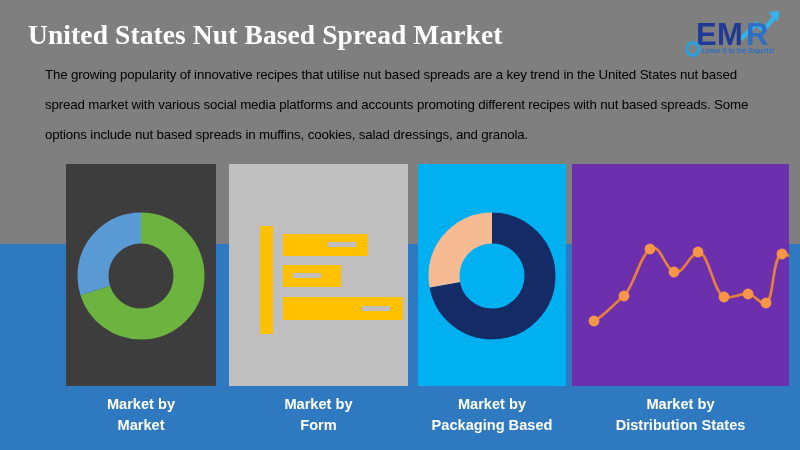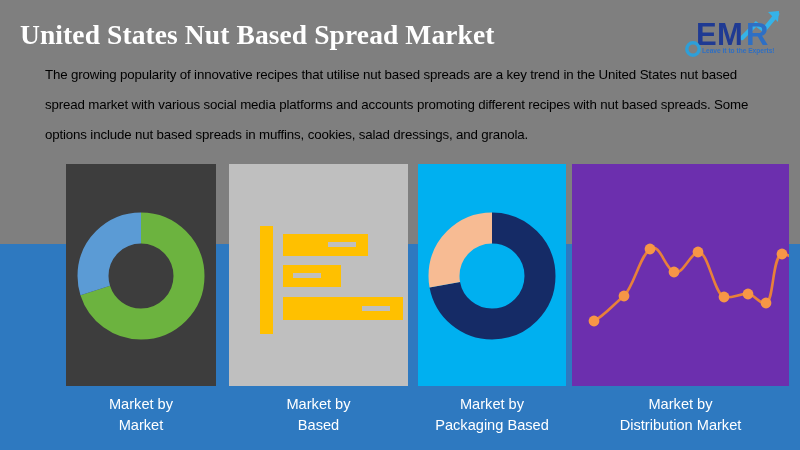--- a/index.html
+++ b/index.html
@@ -38,21 +38,21 @@
   }
   
   .header {
     position: absolute;
     left: 0; top: 0;
     width: 800px;
     height: 160px;
   }
   .title {
     position: absolute;
-    left: 20px;
+    left: 28px;
     top: 19px;
     font-family: "Liberation Serif", "DejaVu Serif", serif;
     font-weight: bold;
     font-size: 27.5px;
     letter-spacing: 0.1px;
     color: #ffffff;
     white-space: nowrap;
   }
   .subtitle {
     position: absolute;
@@ -89,21 +89,21 @@
     width: 100%;
     height: 100%;
   }
   
   .panel-label {
     position: absolute;
     top: 394px;
     text-align: center;
     color: #ffffff;
     font-size: 14.6px;
-    font-weight: normal;
+    font-weight: bold;
     line-height: 21px;
     font-family: "Liberation Sans", sans-serif;
   }
   .label-1 { left: 46px;  width: 190px; }
   .label-2 { left: 229px; width: 179px; }
   .label-3 { left: 404px; width: 176px; }
   .label-4 { left: 572px; width: 217px; }
   .panel-label span { display: block; }
 
   svg { display: block; }
@@ -207,24 +207,24 @@
       </svg>
     </div>
   </div>
 
   <div class="panel-label label-1">
     <span>Market by</span>
     <span>Market</span>
   </div>
   <div class="panel-label label-2">
     <span>Market by</span>
-    <span>Based</span>
+    <span>Form</span>
   </div>
   <div class="panel-label label-3">
     <span>Market by</span>
     <span>Packaging Based</span>
   </div>
   <div class="panel-label label-4">
     <span>Market by</span>
-    <span>Distribution Market</span>
+    <span>Distribution States</span>
   </div>
 
 </div>
 
 </body></html>

